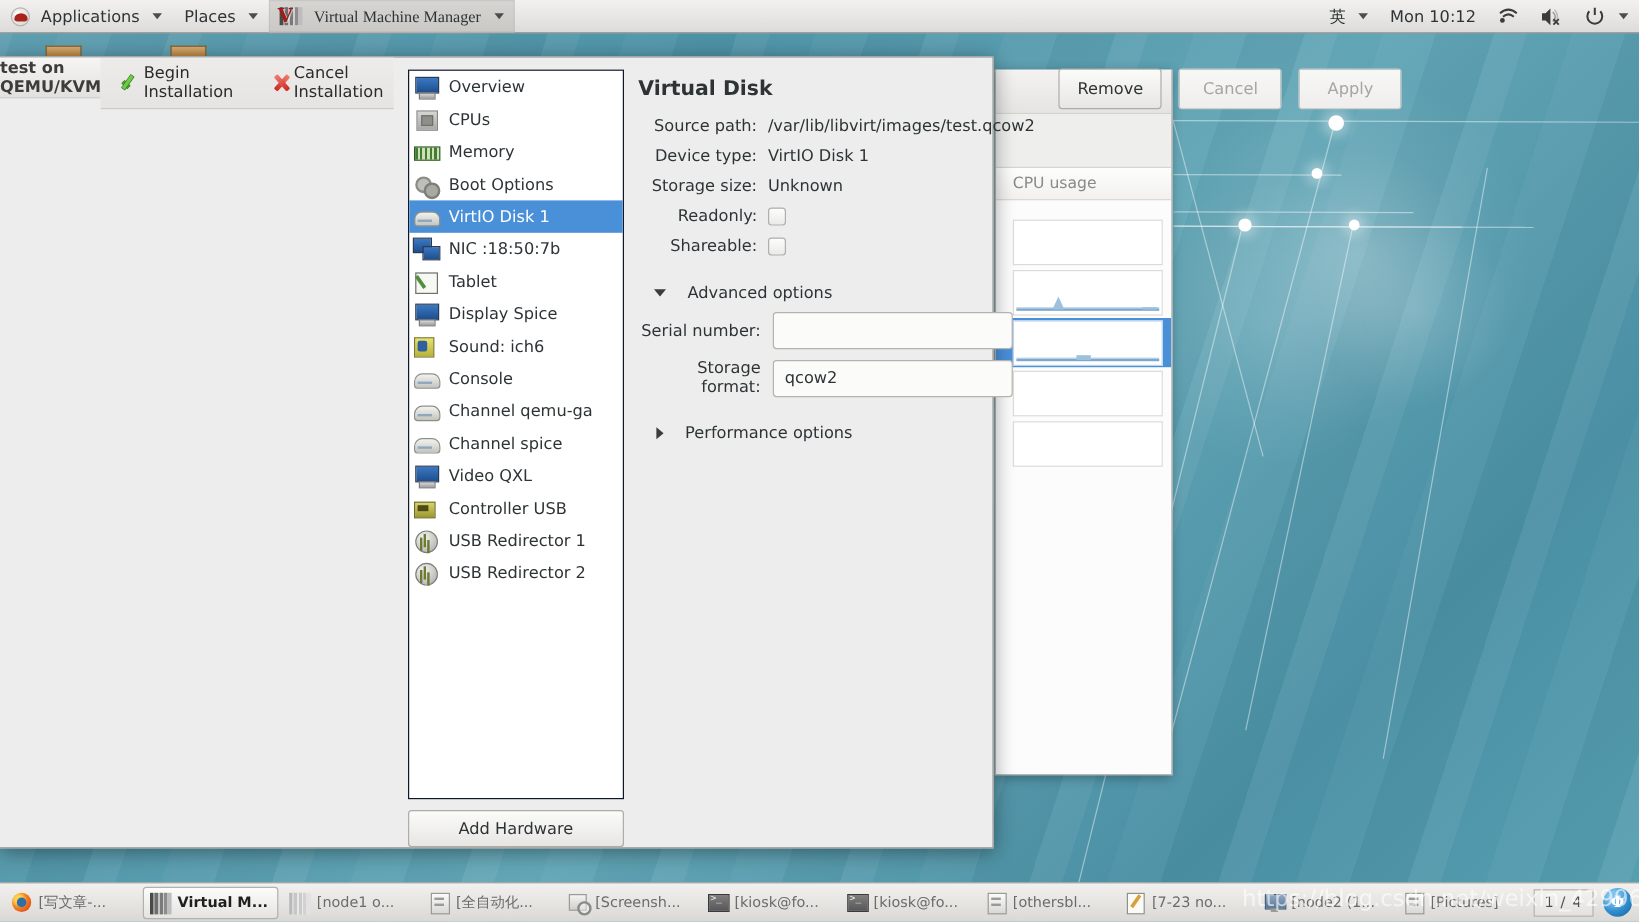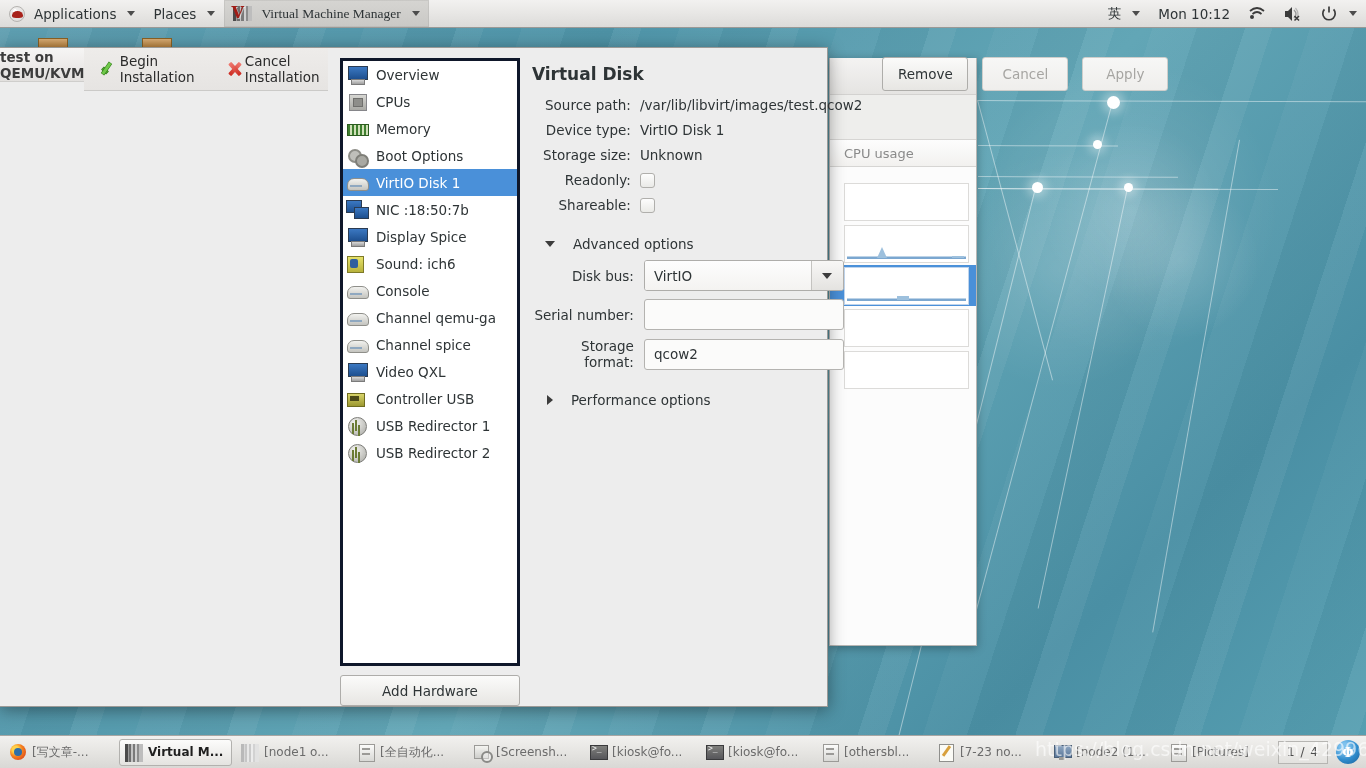--- a/index.html
+++ b/index.html
@@ -259,21 +259,21 @@
     padding: 10px 12px 0 12px;
     gap: 12px;
     min-height: 0;
   }
 
   
   #sidebar-wrap { width: 180px; display: flex; flex-direction: column; }
   #hw-list {
     flex: 1;
     background: #ffffff;
-    border: 3px solid #0f172a;
+    border: 1px solid #0f172a;
     overflow: hidden;
   }
   .hw-item {
     height: 27px;
     display: flex; align-items: center;
     gap: 8px; padding-left: 3px;
     font-size: 13.5px; color: #2e3436;
     white-space: nowrap;
   }
   .hw-item.sel { background: #4a90d9; color: #ffffff; }
@@ -713,20 +713,24 @@
           </div>
         <div class="hw-item sel">
             <span class="hw-ico ic-disk"></span>
             <span>VirtIO Disk 1</span>
           </div>
         <div class="hw-item">
             <span class="hw-ico ic-nic"></span>
             <span>NIC :18:50:7b</span>
           </div>
         <div class="hw-item">
+            <span class="hw-ico ic-tablet"></span>
+            <span>Tablet</span>
+          </div>
+        <div class="hw-item">
             <span class="hw-ico ic-monitor"></span>
             <span>Display Spice</span>
           </div>
         <div class="hw-item">
             <span class="hw-ico ic-sound"></span>
             <span>Sound: ich6</span>
           </div>
         <div class="hw-item">
             <span class="hw-ico ic-disk"></span>
             <span>Console</span>
@@ -783,29 +787,20 @@
       <div class="frow">
         <div class="flabel">Shareable:</div>
         <div class="ck"></div>
       </div>
 
       <div class="expander">
         <span class="tri-down"></span>
         <span>Advanced options</span>
       </div>
 
-      <div class="frow2">
-        <div class="flabel2">Disk bus:</div>
-        <div class="combo">
-          <div class="cval">VirtIO</div>
-          <div class="carr">
-            <span class="tri-down"></span>
-          </div>
-        </div>
-      </div>
 
       <div class="frow2">
         <div class="flabel2">Serial number:</div>
         <div class="txtinput"></div>
       </div>
 
       <div class="frow2">
         <div class="flabel2">Storage format:</div>
         <div class="txtinput">qcow2</div>
       </div>

